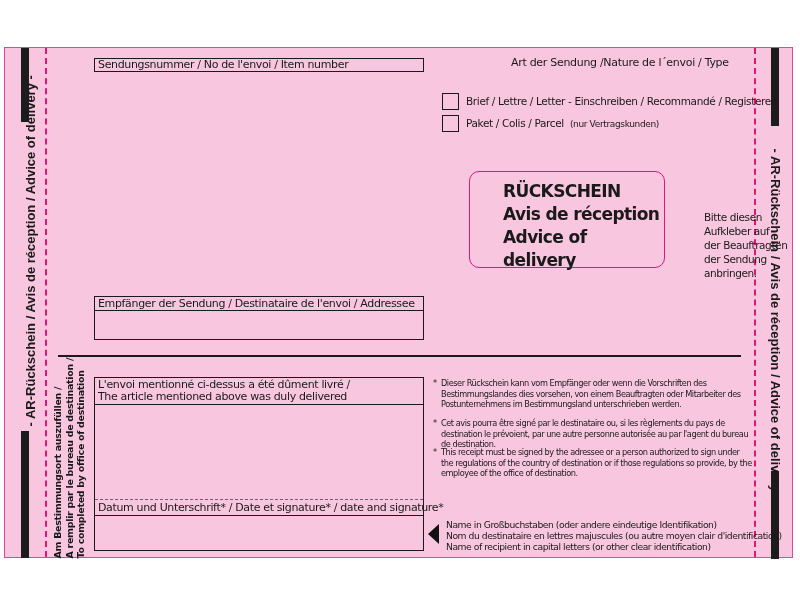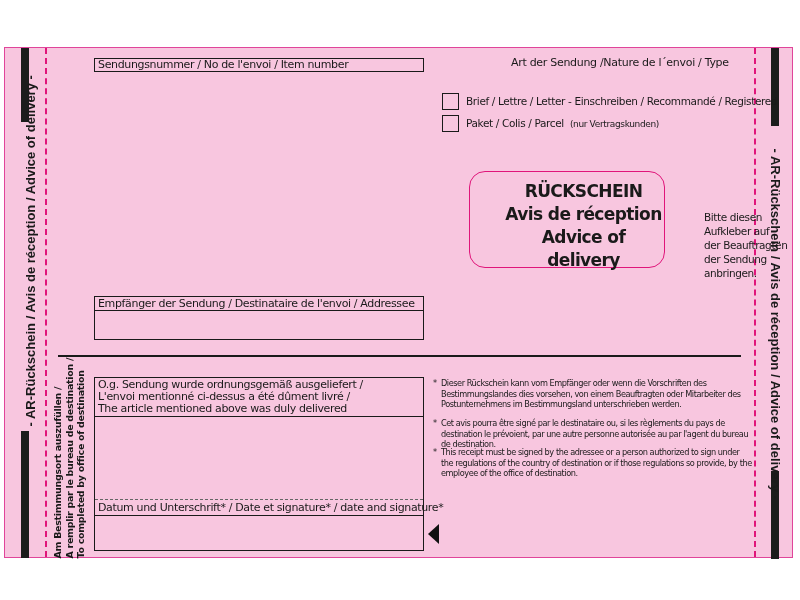--- a/index.html
+++ b/index.html
@@ -13,22 +13,22 @@
            transform-origin:center center; }
   .box { position:absolute; border:1.5px solid #1a1a1a; box-sizing:border-box; }
   .lbl { font-size:11px; line-height:13px; padding-left:3px; white-space:nowrap;
          font-family:"DejaVu Sans", sans-serif; letter-spacing:-0.35px; }
   .type-title { position:absolute; left:465px; top:55px; font-size:11px;
                 font-family:"DejaVu Sans", sans-serif; letter-spacing:-0.3px; }
   .chk { position:absolute; width:17px; height:17px; border:1.5px solid #1a1a1a; box-sizing:border-box; }
   .chk-label { position:absolute; font-size:10.5px; font-family:"DejaVu Sans", sans-serif; letter-spacing:-0.35px; white-space:nowrap; }
   .chk-label small { font-size:9px; }
   .title-box { position:absolute; left:468px; top:170px; width:196px; height:97px;
-               border:1.5px solid #e0157a; border-radius:16px; box-sizing:border-box;
-               text-align:center; font-weight:bold; font-family:"DejaVu Sans", sans-serif;padding-left:33px; }
+               border:1.5px solid #e0157a; border-radius:10px; box-sizing:border-box;
+               font-weight:bold; font-family:"DejaVu Sans", sans-serif;padding-left:33px; }
   .title-box div { font-size:17px; line-height:23px; letter-spacing:-0.6px; }
   .title-box div.t1 { margin-top:8px; }
   .note { position:absolute; left:675px; top:209px; font-size:10.5px; line-height:14px;
           font-family:"DejaVu Sans", sans-serif; letter-spacing:-0.4px;margin-left:28px; }
   .hdiv { position:absolute; left:57px; top:354px; width:683px; height:2px; background:#1a1a1a; }
   .fine { position:absolute; left:432px; width:320px; font-size:8.2px; line-height:10.5px;
           font-family:"DejaVu Sans", sans-serif; letter-spacing:-0.45px; }
   .fine .star { position:absolute; left:0; }
   .fine .txt { margin-left:8px; }
   .arrow { position:absolute; left:427px; top:524px; width:0; height:0;
@@ -87,21 +87,20 @@
 
   <div class="box" style="left:89px; top:248px; width:330px; height:44px;">
     <div class="lbl" style="border-bottom:1.5px solid #1a1a1a; height:13px; line-height:13px;">Empfänger der Sendung / Destinataire de l'envoi / Addressee</div>
     <div style="height:27px;"></div>
   </div>
 
   <div class="hdiv" style="left:53px; top:307px;"></div>
 
   <div class="box" style="left:89px; top:329px; width:330px; height:174px;">
     <div class="lbl" style="border-bottom:1.5px solid #1a1a1a; line-height:12px; padding-top:1px; padding-bottom:1px;">
-      <div>O.g. Sendung wurde ordnungsgemäß ausgeliefert /</div>
       <div>L'envoi mentionné ci-dessus a été dûment livré /</div>
       <div>The article mentioned above was duly delivered</div>
     </div>
     <div style="position:absolute; left:0; right:0; top:40px; height:80px;"></div>
     <div style="position:absolute; left:0; right:0; top:121px; border-top:1px dashed #666;"></div>
     <div class="lbl" style="position:absolute; left:0; right:0; top:123px; height:14px; border-bottom:1.5px solid #1a1a1a;">Datum und Unterschrift* / Date et signature* / date and signature*</div>
     <div style="position:absolute; left:0; right:0; top:139px; bottom:0;"></div>
   </div>
 
   <div class="fine" style="left:428px; top:330px;">
@@ -111,13 +110,18 @@
   <div class="fine" style="left:428px; top:370px;">
     <span class="star">*</span>
     <div class="txt">Cet avis pourra être signé par le destinataire ou, si les règlements du pays de destination le prévoient, par une autre personne autorisée au par l'agent du bureau de destination.</div>
   </div>
   <div class="fine" style="left:428px; top:399px;">
     <span class="star">*</span>
     <div class="txt">This receipt must be signed by the adressee or a person authorized to sign under the regulations of the country of destination or if those regulations so provide, by the employee of the office of destination.</div>
   </div>
 
   <div class="arrow" style="left:423px; top:476px;"></div>
+  <div class="cap-note" style="left:441px; top:471px;">
+    <div>Name in Großbuchstaben (oder andere eindeutige Identifikation)</div>
+    <div>Nom du destinataire en lettres majuscules (ou autre moyen clair d'identification)</div>
+    <div>Name of recipient in capital letters (or other clear identification)</div>
+  </div>
 </div>
 
 </body></html>

